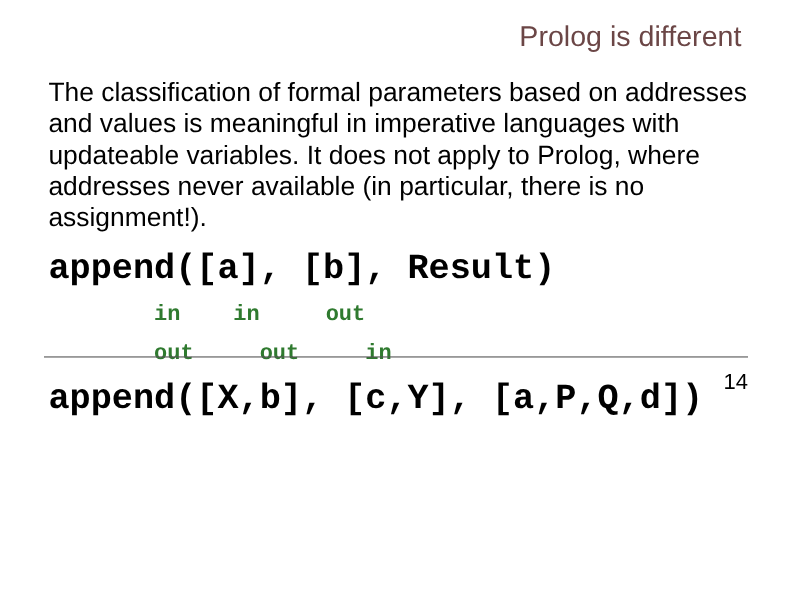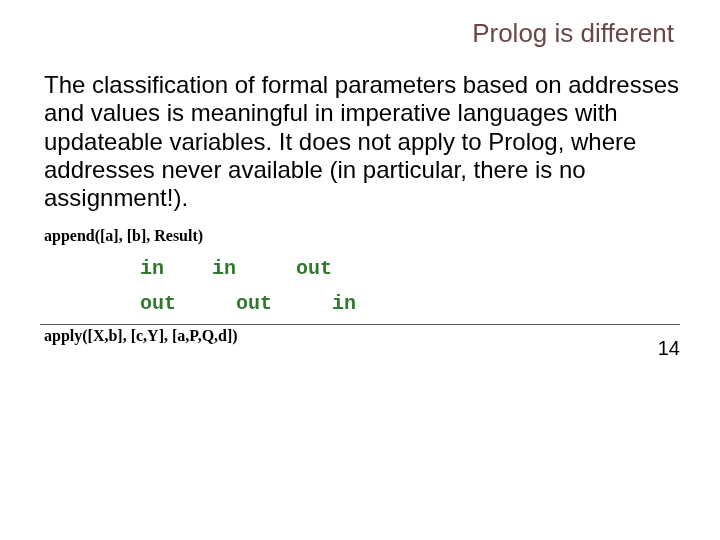--- a/index.html
+++ b/index.html
@@ -28,23 +28,23 @@
     font-weight: normal;
     padding-right: 6px;
   }
   .body-text {
     font-size: 24px;
     color: #000000;
     line-height: 1.18;
     margin: 0 0 14px 0;
   }
   .code-block {
-    font-family: Liberation Serif, serif;
+    font-family: Liberation Mono, monospace;
     font-weight: bold;
-    font-size: 16px;
+    font-size: 32px;
     color: #000000;
     line-height: 1.15;
     white-space: pre;
     margin: 0 0 12px 0;
   }
   .code-anno {
     font-family: "Courier New", Courier, monospace;
     font-weight: bold;
     font-size: 20px;
     color: #2f7a2f;
@@ -82,18 +82,18 @@
 
   <h1 class="title">Prolog is different</h1>
 
   <p class="body-text">The classification of formal parameters based on addresses and values is meaningful in imperative languages with updateable variables. It does not apply to Prolog, where addresses never available (in particular, there is no assignment!).</p>
 
   <div class="code-block">append([a], [b], Result)</div>
   <div class="code-anno">        in    in     out</div>
 
   <div class="code-anno">        out     out     in</div>
 
-  <div class="code-block">apply([X,b], [c,Y], [a,P,Q,d])</div>
+  <div class="code-block">append([X,b], [c,Y], [a,P,Q,d])</div>
 
   <div class="footer-rule"></div>
   <div class="page-num">14</div>
 
 </div>
 
 </body></html>

